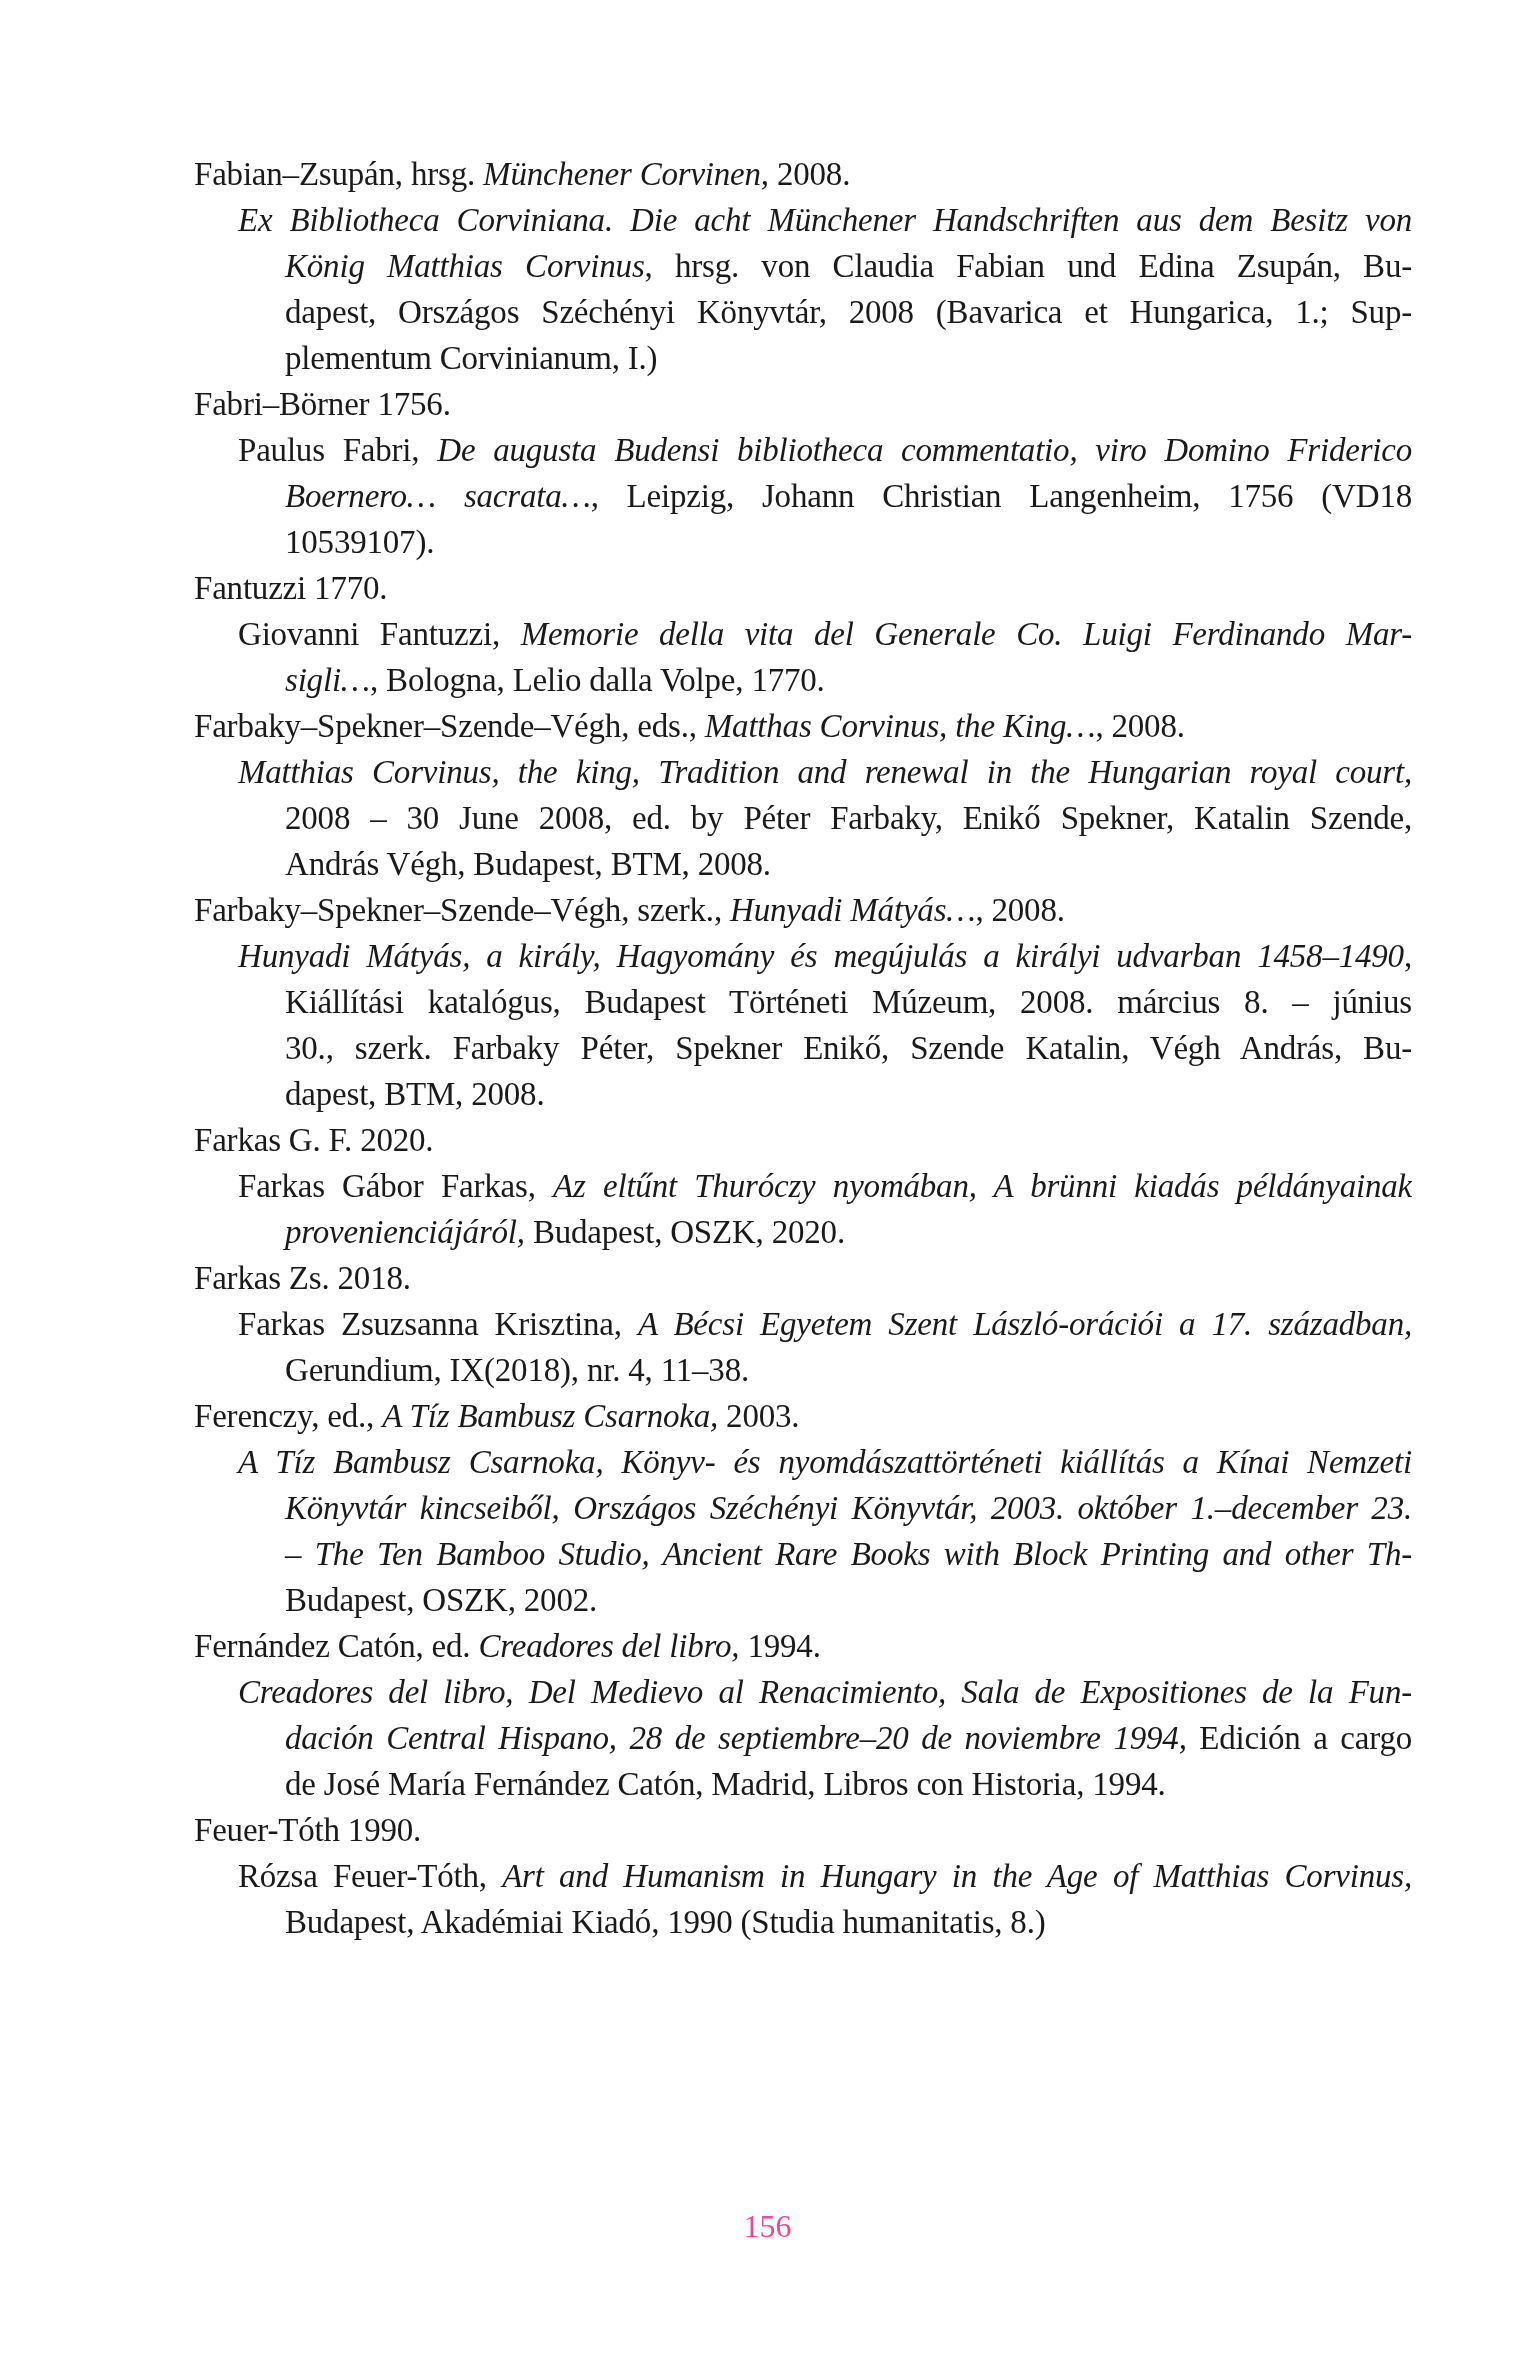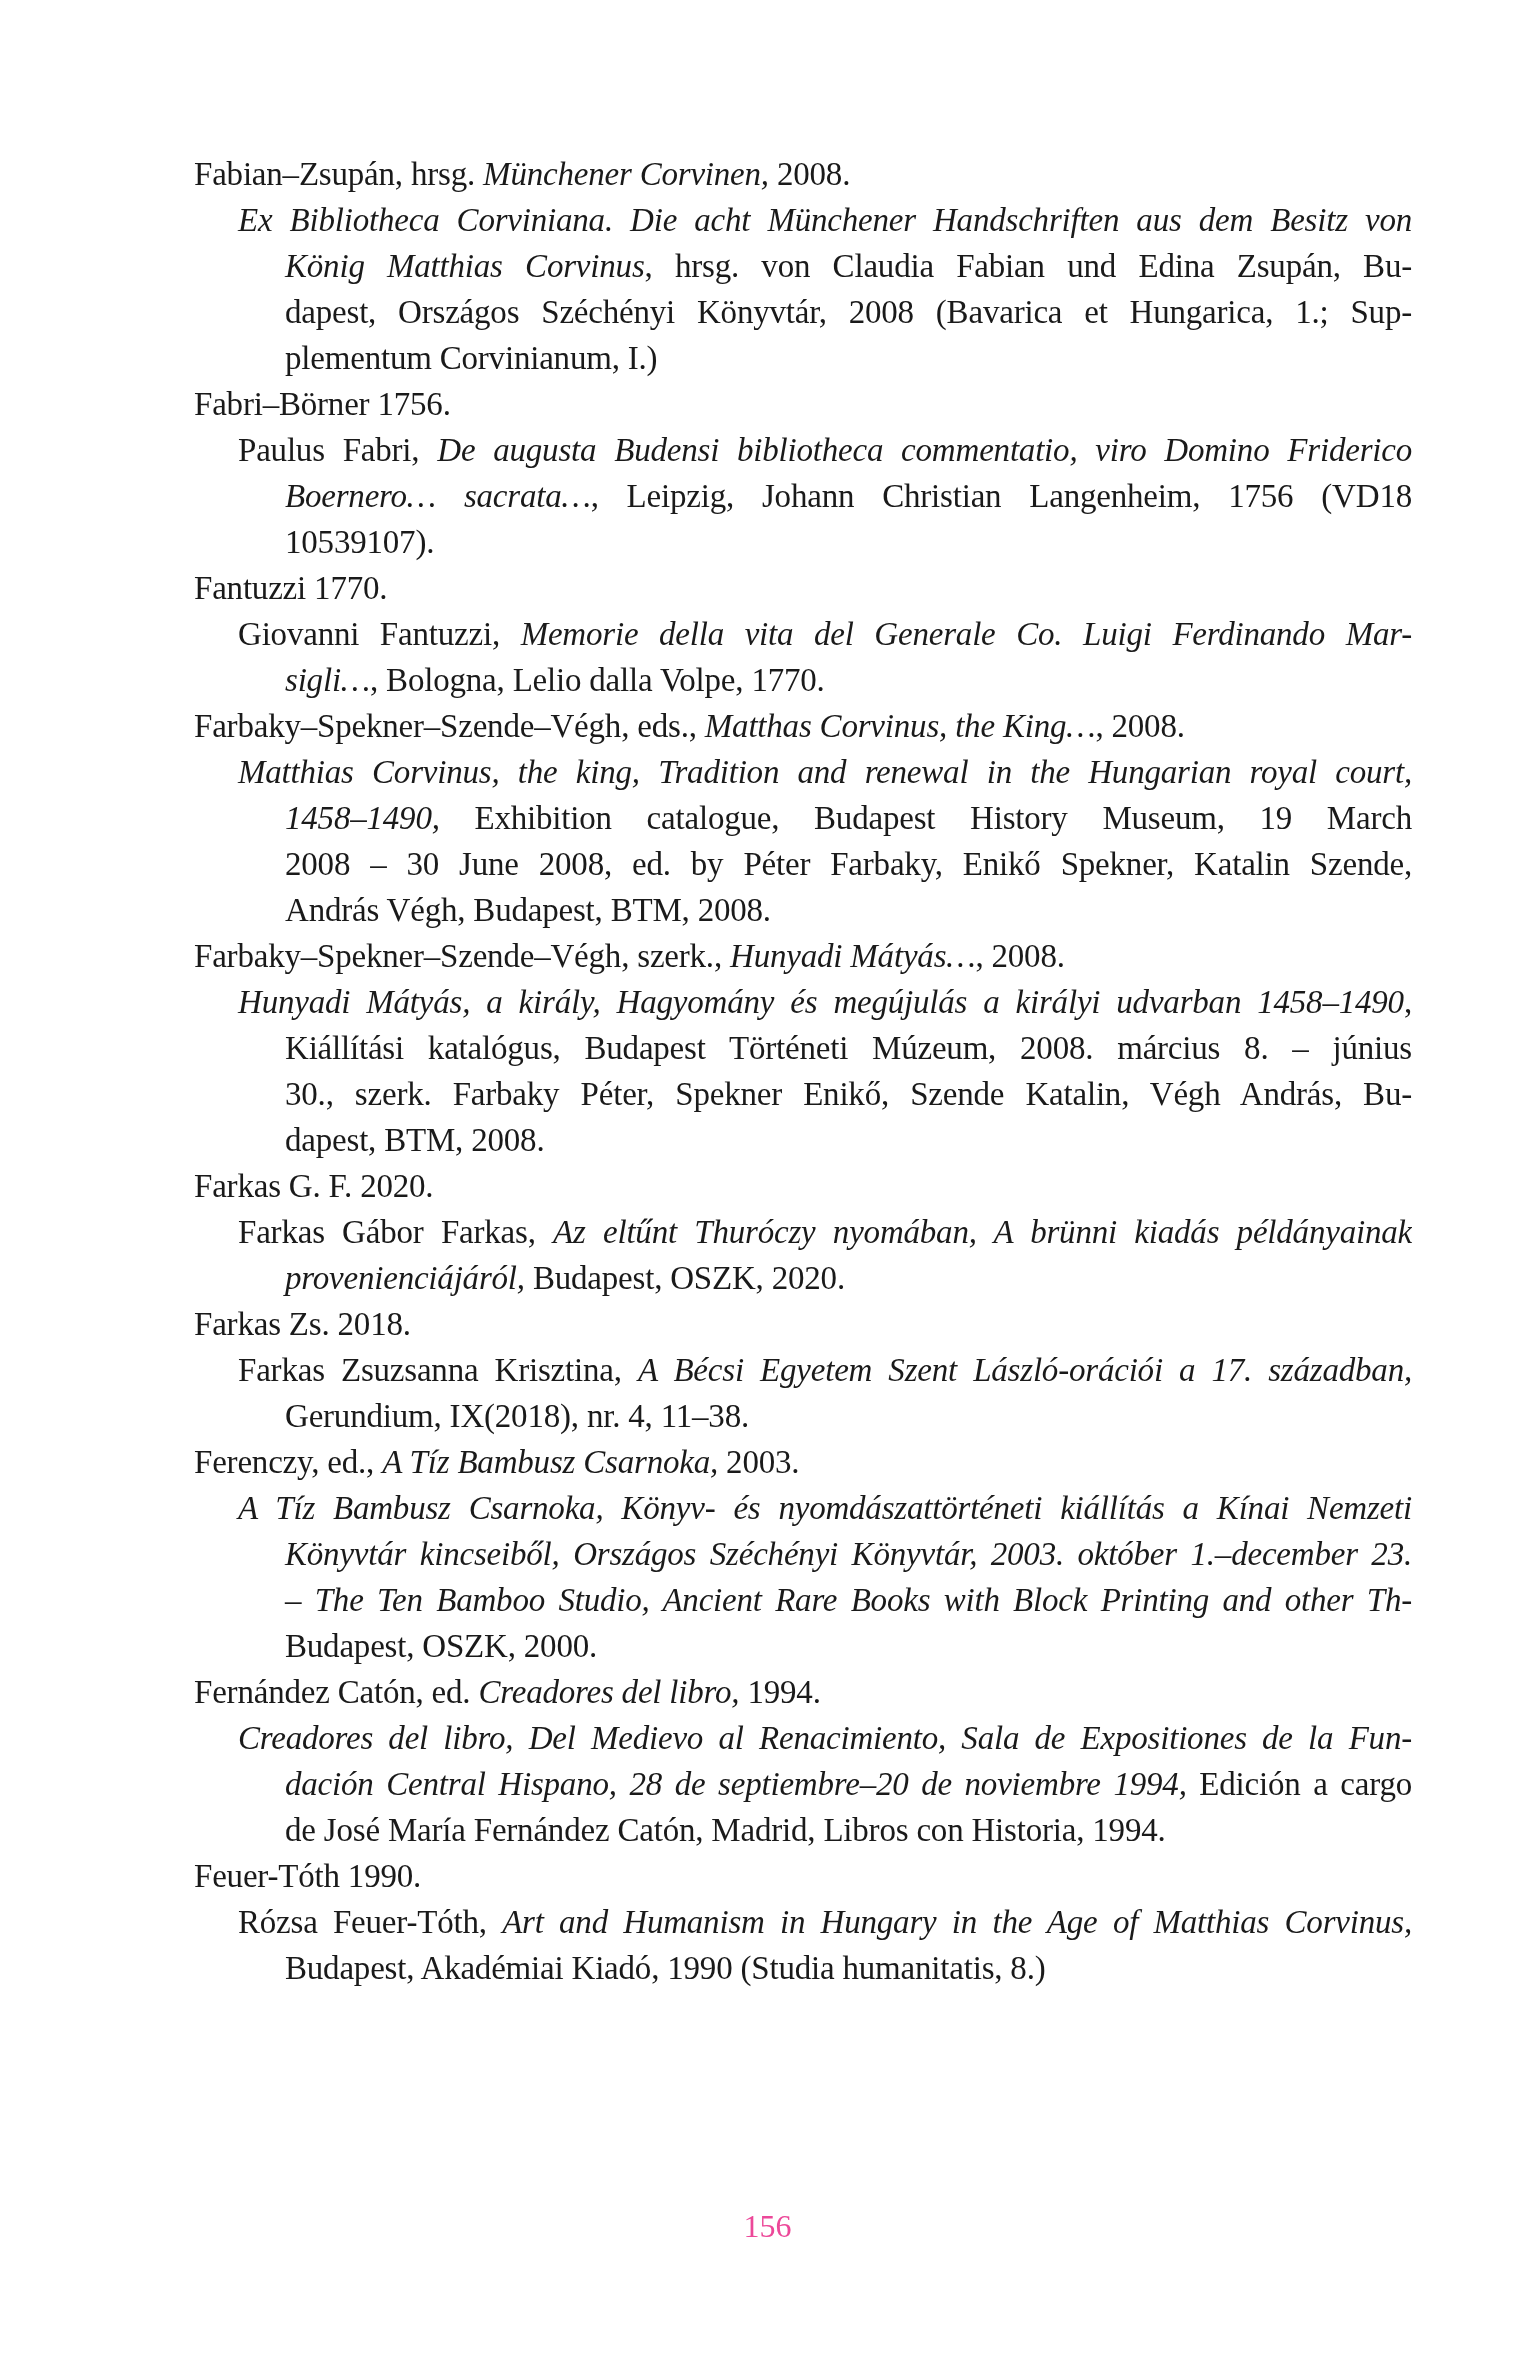--- a/index.html
+++ b/index.html
@@ -79,21 +79,20 @@
         <div class="line lvl-2"><span class="seg-r">10539107).</span></div>
       </div>
       <div>
         <div class="line lvl-0"><span class="seg-r">Fantuzzi 1770.</span></div>
         <div class="line lvl-1 justify"><span class="seg-r">Giovanni Fantuzzi, </span><span class="seg-i">Memorie della vita del Generale Co. Luigi Ferdinando Mar-</span></div>
         <div class="line lvl-2"><span class="seg-i">sigli…</span><span class="seg-r">, Bologna, Lelio dalla Volpe, 1770.</span></div>
       </div>
       <div>
         <div class="line lvl-0"><span class="seg-r">Farbaky–Spekner–Szende–Végh, eds., </span><span class="seg-i">Matthas Corvinus, the King…</span><span class="seg-r">, 2008.</span></div>
         <div class="line lvl-1 justify"><span class="seg-i">Matthias Corvinus, the king, Tradition and renewal in the Hungarian royal court,</span></div>
-        <div class="line lvl-2 justify"><span class="seg-i">1458–1490,</span><span class="seg-r"> Exhibition catalogue, Budapest History Museum, 19 March</span></div>
         <div class="line lvl-2 justify"><span class="seg-r">2008 – 30 June 2008, ed. by Péter Farbaky, Enikő Spekner, Katalin Szende,</span></div>
         <div class="line lvl-2"><span class="seg-r">András Végh, Budapest, BTM, 2008.</span></div>
       </div>
       <div>
         <div class="line lvl-0"><span class="seg-r">Farbaky–Spekner–Szende–Végh, szerk., </span><span class="seg-i">Hunyadi Mátyás…</span><span class="seg-r">, 2008.</span></div>
         <div class="line lvl-1 justify"><span class="seg-i">Hunyadi Mátyás, a király, Hagyomány és megújulás a királyi udvarban 1458–1490</span><span class="seg-r">,</span></div>
         <div class="line lvl-2 justify"><span class="seg-r">Kiállítási katalógus, Budapest Történeti Múzeum, 2008. március 8. – június</span></div>
         <div class="line lvl-2 justify"><span class="seg-r">30., szerk. Farbaky Péter, Spekner Enikő, Szende Katalin, Végh András, Bu-</span></div>
         <div class="line lvl-2"><span class="seg-r">dapest, BTM, 2008.</span></div>
       </div>
@@ -105,21 +104,21 @@
       <div>
         <div class="line lvl-0"><span class="seg-r">Farkas Zs. 2018.</span></div>
         <div class="line lvl-1 justify"><span class="seg-r">Farkas Zsuzsanna Krisztina, </span><span class="seg-i">A Bécsi Egyetem Szent László-orációi a 17. században,</span></div>
         <div class="line lvl-2"><span class="seg-r">Gerundium, IX(2018), nr. 4, 11–38.</span></div>
       </div>
       <div>
         <div class="line lvl-0"><span class="seg-r">Ferenczy, ed., </span><span class="seg-i">A Tíz Bambusz Csarnoka,</span><span class="seg-r"> 2003.</span></div>
         <div class="line lvl-1 justify"><span class="seg-i">A Tíz Bambusz Csarnoka, Könyv- és nyomdászattörténeti kiállítás a Kínai Nemzeti</span></div>
         <div class="line lvl-2 justify"><span class="seg-i">Könyvtár kincseiből, Országos Széchényi Könyvtár, 2003. október 1.–december 23.</span></div>
         <div class="line lvl-2 justify"><span class="seg-i">– The Ten Bamboo Studio, Ancient Rare Books with Block Printing and other Th-</span></div>
-        <div class="line lvl-2"><span class="seg-r">Budapest, OSZK, 2000.</span></div>
+        <div class="line lvl-2"><span class="seg-r">Budapest, OSZK, 2002.</span></div>
       </div>
       <div>
         <div class="line lvl-0"><span class="seg-r">Fernández Catón, ed. </span><span class="seg-i">Creadores del libro,</span><span class="seg-r"> 1994.</span></div>
         <div class="line lvl-1 justify"><span class="seg-i">Creadores del libro, Del Medievo al Renacimiento, Sala de Expositiones de la Fun-</span></div>
         <div class="line lvl-2 justify"><span class="seg-i">dación Central Hispano, 28 de septiembre–20 de noviembre 1994,</span><span class="seg-r"> Edición a cargo</span></div>
         <div class="line lvl-2"><span class="seg-r">de José María Fernández Catón, Madrid, Libros con Historia, 1994.</span></div>
       </div>
       <div>
         <div class="line lvl-0"><span class="seg-r">Feuer-Tóth 1990.</span></div>
         <div class="line lvl-1 justify"><span class="seg-r">Rózsa Feuer-Tóth, </span><span class="seg-i">Art and Humanism in Hungary in the Age of Matthias Corvinus,</span></div>

